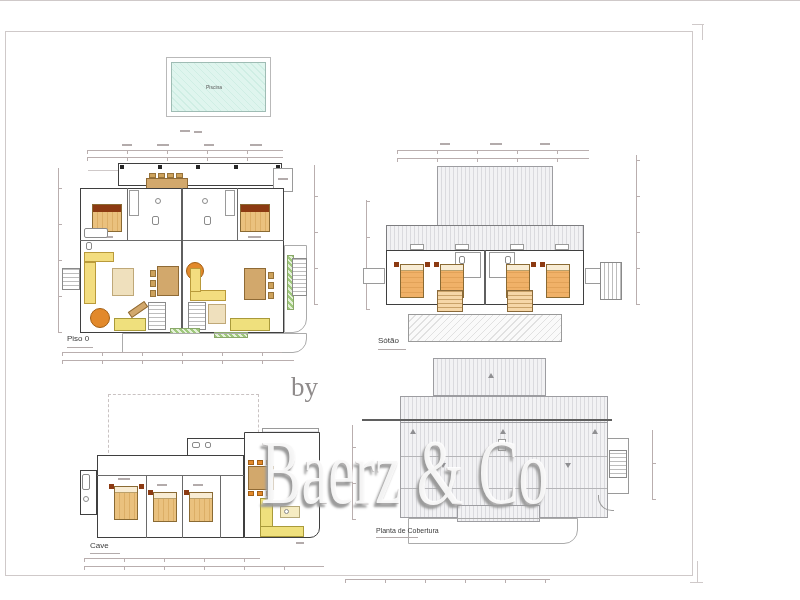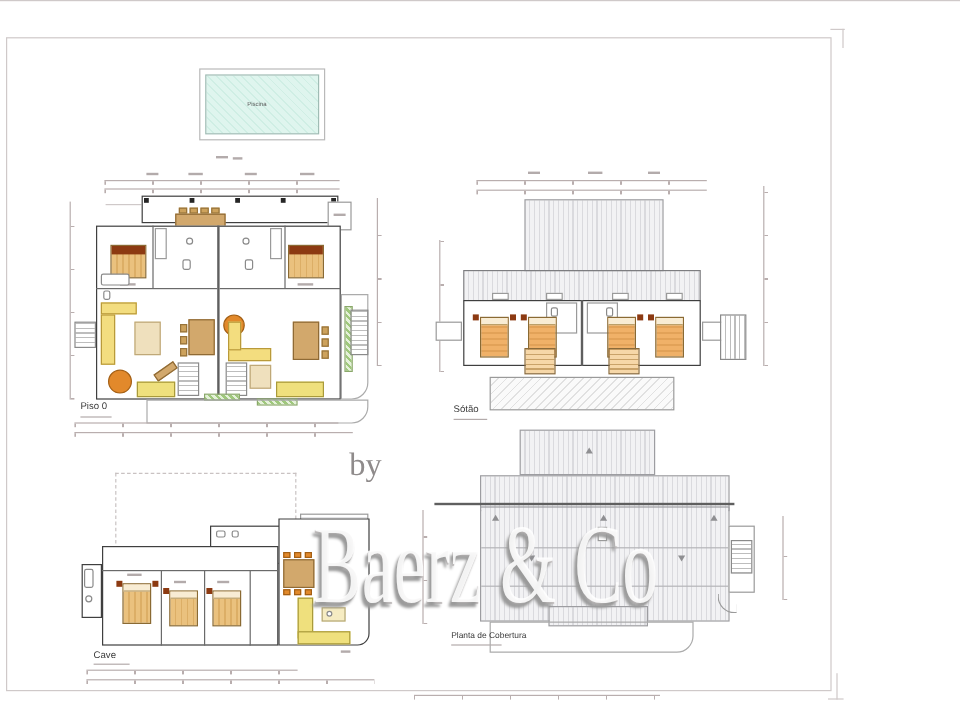--- a/index.html
+++ b/index.html
@@ -219,21 +219,21 @@
     <div class="a o" style="left:225px;top:128px;width:22px;height:16px;"></div>
     <div class="a sto" style="left:77px;top:150px;width:26px;height:22px;"></div>
     <div class="a sto" style="left:147px;top:150px;width:26px;height:22px;"></div>
     <div class="a ht" style="left:48px;top:174px;width:154px;height:28px;"></div>
     <div class="a stv" style="left:240px;top:122px;width:22px;height:38px;"></div>
 
     <div class="a lbl" style="left:18px;top:196px;">Sótão</div>
     <div class="a mt" style="left:18px;top:209px;width:28px;height:1px;"></div>
   </div>
 
-  <div class="a" style="left:60px;top:390px;width:260px;height:185px;">
+  <div class="a" style="left:72px;top:390px;width:260px;height:185px;">
     <div class="a dash" style="left:36px;top:4px;width:151px;height:64px;"></div>
     <div class="a w" style="left:115px;top:48px;width:75px;height:32px;"></div>
     <div class="a fx" style="left:120px;top:52px;width:8px;height:6px;"></div>
     <div class="a fx" style="left:133px;top:52px;width:6px;height:6px;"></div>
     <div class="a hh" style="left:190px;top:38px;width:57px;height:20px;"></div>
 
     <div class="a w" style="left:25px;top:65px;width:147px;height:83px;"></div>
     <div class="a w" style="left:172px;top:42px;width:76px;height:106px;border-bottom-right-radius:10px;"></div>
     <div class="a ldt" style="left:25px;top:85px;width:147px;"></div>
     <div class="a lvd" style="left:74px;top:85px;height:63px;"></div>

